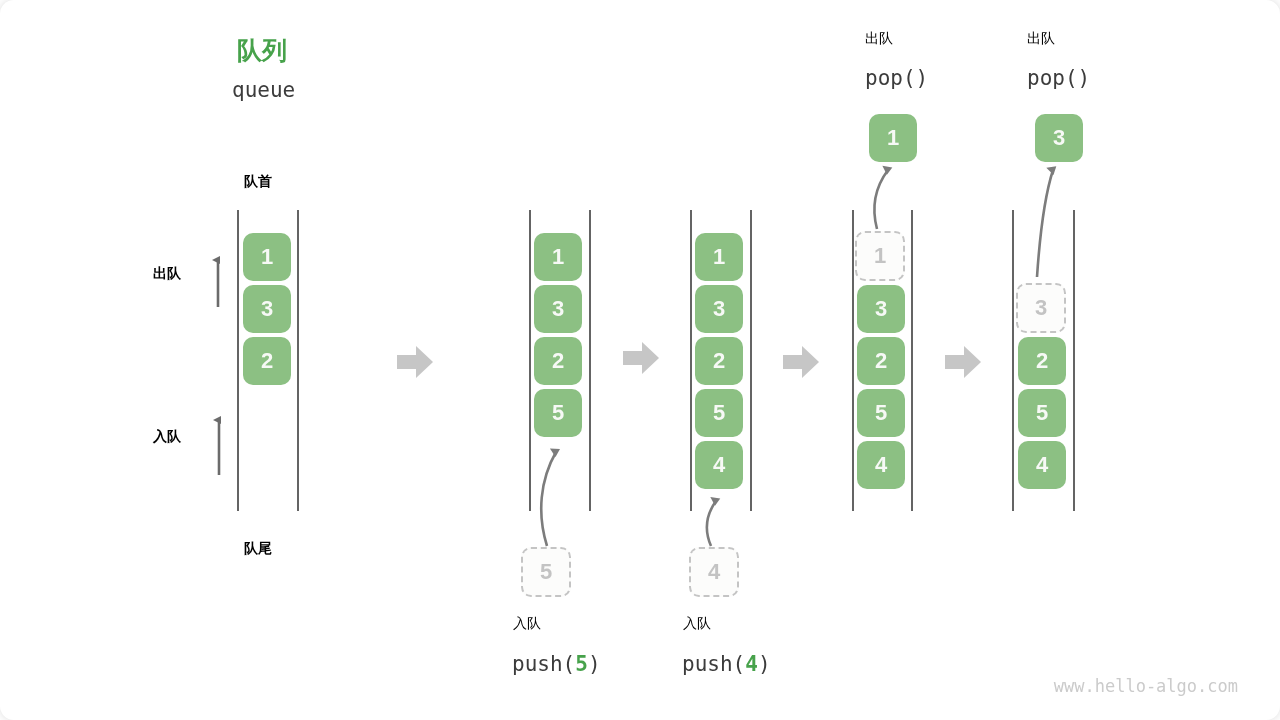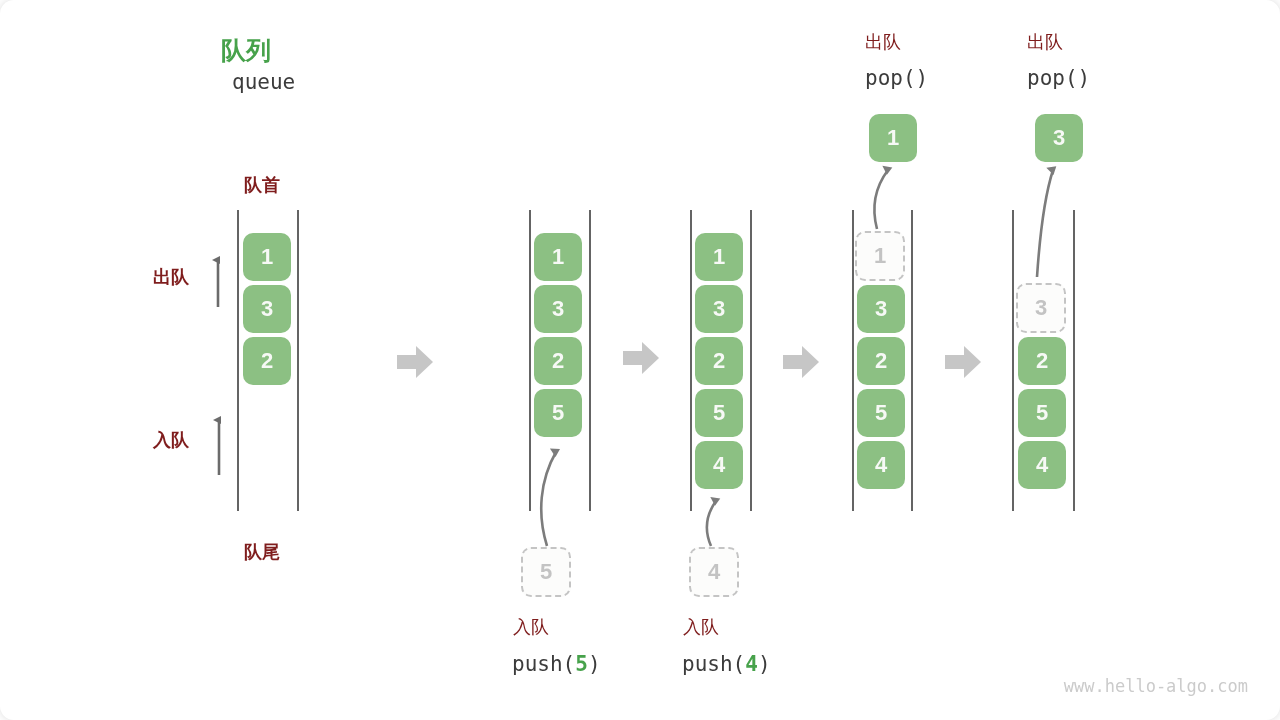--- a/index.html
+++ b/index.html
@@ -3,21 +3,21 @@
 <meta charset="utf-8">
 <style>
   html,body{margin:0;padding:0;background:#fff;}
   #canvas{
     position:relative;width:1280px;height:720px;overflow:hidden;
     background:#fff;border-radius:14px;
     box-shadow:0 0 10px rgba(0,0,0,.14);
     font-family:"Liberation Sans",sans-serif;
   }
   .abs{position:absolute;}
-  .zh{color:#7f1d1d;font-size:18px;}
+  .zh{color:#000000;font-size:14px;}
   .zh.bold{font-weight:bold;}
   .mono{font-family:"DejaVu Sans Mono","Liberation Mono",monospace;color:#3c3c3c;font-size:21px;}
   .title-zh{color:#47a24b;font-weight:bold;font-size:25px;}
   .qline{width:2px;background:#646464;height:301px;top:210px;}
   .qbox{
     width:48px;height:48px;border-radius:10px;background:#8cc083;
     display:flex;align-items:center;justify-content:center;
     color:#f7f9f6;font-size:22px;font-weight:bold;
   }
   .qbox.dashed{
@@ -26,22 +26,22 @@
   }
   .arg-green{color:#47a24b;font-weight:bold;}
   .watermark{font-family:"DejaVu Sans Mono","Liberation Mono",monospace;color:#cbcbcb;font-size:17px;}
   svg{position:absolute;left:0;top:0;pointer-events:none;}
 </style>
 </head>
 <body>
 
 <div id="canvas">
 
-  <div class="abs title-zh" style="left:221px;top:34px;">队列</div>
-  <div class="abs mono" style="left:232px;top:70px;">queue</div>
+  <div class="abs title-zh" style="left:237px;top:34px;">队列</div>
+  <div class="abs mono" style="left:232px;top:78px;">queue</div>
 
   <div class="abs zh bold" style="left:244px;top:173px;">队首</div>
   <div class="abs zh bold" style="left:153px;top:265px;">出队</div>
   <div class="abs zh bold" style="left:153px;top:428px;">入队</div>
   <div class="abs zh bold" style="left:244px;top:540px;font-family:Liberation Serif, serif;">队尾</div>
 
   <div class="abs zh" style="left:865px;top:30px;">出队</div>
   <div class="abs mono" style="left:865px;top:66px;">pop()</div>
   <div class="abs zh" style="left:1027px;top:30px;">出队</div>
   <div class="abs mono" style="left:1027px;top:66px;">pop()</div>
@@ -119,15 +119,15 @@
       <polygon points="783,355 802,355 802,346 819,362 802,378 802,369 783,369"></polygon>
       <polygon points="945,355 964,355 964,346 981,362 964,378 964,369 945,369"></polygon>
     </g>
 
     <path d="M547,546 C537,514 540,480 556,452" fill="none" stroke="#7c7c7c" stroke-width="2.6" marker-end="url(#ah-mid)"></path>
     <path d="M711,546 C704,530 706,515 716,501" fill="none" stroke="#7c7c7c" stroke-width="2.6" marker-end="url(#ah-mid)"></path>
     <path d="M877,229 C871,206 876,186 888,170" fill="none" stroke="#7c7c7c" stroke-width="2.6" marker-end="url(#ah-mid)"></path>
     <path d="M1037,277 C1040,232 1044,198 1053,170" fill="none" stroke="#7c7c7c" stroke-width="2.6" marker-end="url(#ah-mid)"></path>
   </svg>
 
-  <div class="abs watermark" style="right:32px;top:676px;">www.hello-algo.com</div>
+  <div class="abs watermark" style="right:42px;top:676px;">www.hello-algo.com</div>
 
 </div>
 
 </body></html>

